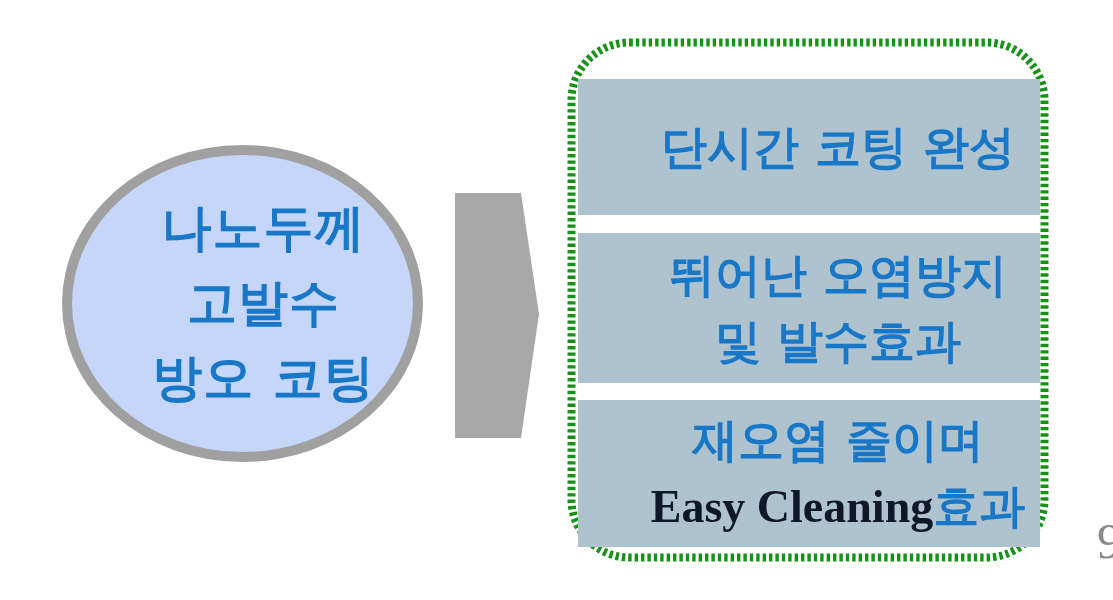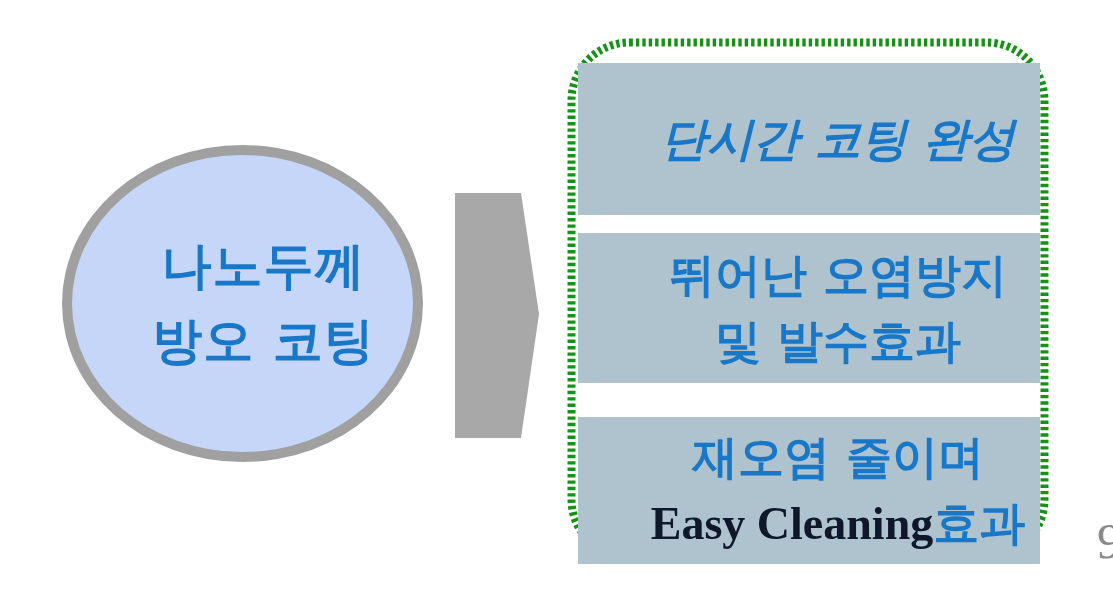--- a/index.html
+++ b/index.html
@@ -66,23 +66,23 @@
     left: 578px;
     width: 462px;
     background: #aec3ce;
     display: flex;
     flex-direction: column;
     align-items: center;
     justify-content: center;
     padding-left: 58px;
     box-sizing: border-box;
   }
-  .benefit-box.b1 { top: 63px;  height: 152px; font-style: italic; }
+  .benefit-box.b1 { top: 79px;  height: 136px; }
   .benefit-box.b2 { top: 233px; height: 150px; }
-  .benefit-box.b3 { top: 400px; height: 147px; margin-top: 17px; }
+  .benefit-box.b3 { top: 400px; height: 147px; }
   .benefit-box .line {
     font-size: 46px;
     font-weight: 700;
     line-height: 66px;
     color: #1977c8;
     white-space: nowrap;
   }
   .benefit-box .serif-en {
     font-family: "Liberation Serif", "DejaVu Serif", serif;
     font-weight: 700;
@@ -101,20 +101,21 @@
     line-height: 50px;
   }
 </style>
 </head>
 <body>
 
 <div class="stage">
 
   <div class="source-ellipse">
     <div class="line">나노두께</div>
+    <div class="line">고발수</div>
     <div class="line">방오 코팅</div>
   </div>
 
   <svg class="arrow-svg" viewBox="0 0 85 246" xmlns="http://www.w3.org/2000/svg" aria-hidden="true">
     <polygon points="0,0 66,0 84,121 66,245 0,245" fill="#a8a8a8"></polygon>
   </svg>
 
   <svg class="frame-svg" viewBox="0 0 482 524" xmlns="http://www.w3.org/2000/svg" aria-hidden="true">
     <rect x="4.5" y="4.5" width="473" height="515" rx="58" ry="58" fill="none" stroke="#169216" stroke-width="8" stroke-dasharray="3.4 3"></rect>
   </svg>

